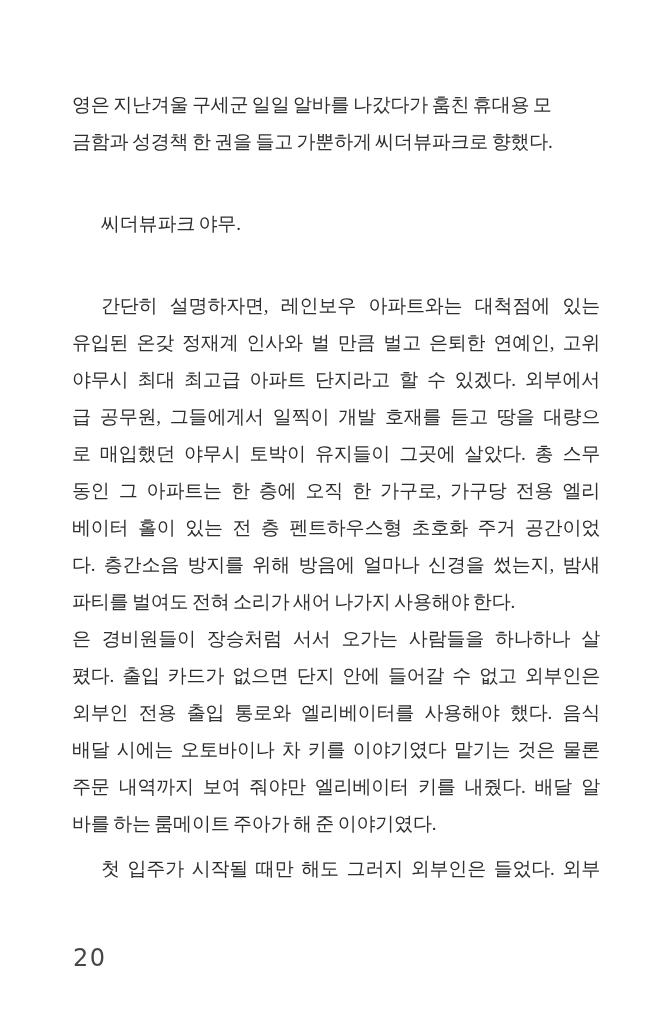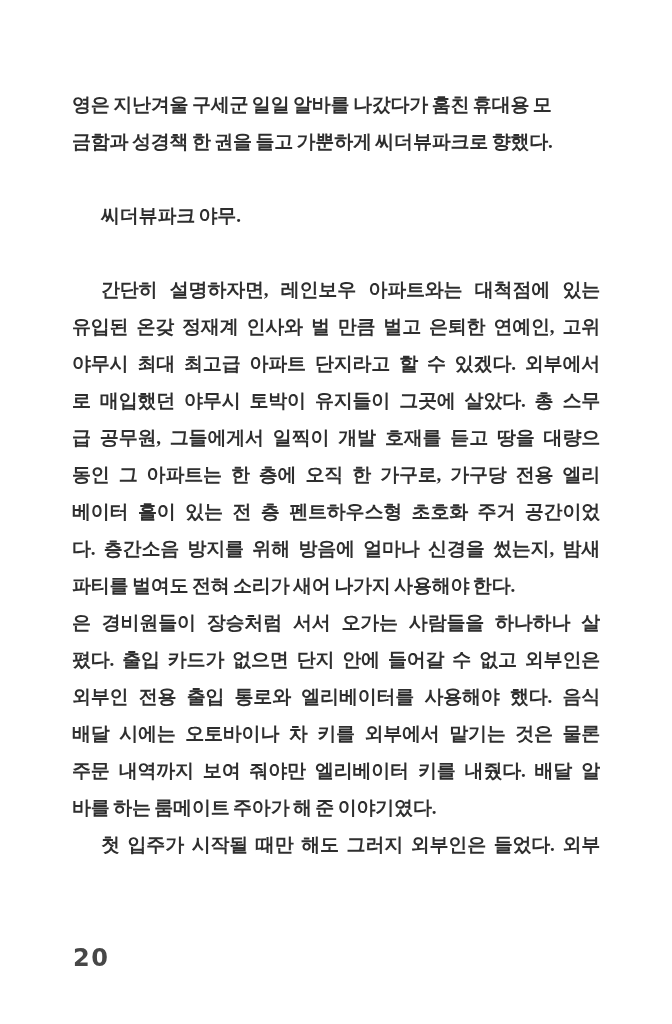--- a/index.html
+++ b/index.html
@@ -7,21 +7,20 @@
     padding: 0;
     background: #ffffff;
   }
   .page {
     position: relative;
     width: 672px;
     height: 1024px;
     background: #ffffff;
     overflow: hidden;
     font-family: "Liberation Serif", "DejaVu Serif", serif;
-    font-weight: bold;
   }
   .text-column {
     position: absolute;
     left: 72px;
     top: 86px;
     width: 528px;
     color: #2e2e2e;
     font-size: 19px;
     letter-spacing: -0.2px;
     word-spacing: -1px;
@@ -33,20 +32,21 @@
     box-sizing: border-box;
     white-space: normal;
     overflow: hidden;
   }
   .line.j {
     text-align: justify;
     text-align-last: justify;
   }
   .line.indent {
     padding-left: 29px;
+    margin-top: 8px;
   }
   .spacer {
     height: 37px;
     width: 528px;
   }
   .folio {
     position: absolute;
     left: 73px;
     top: 946px;
     font-family: "DejaVu Sans", "Liberation Sans", sans-serif;
@@ -62,28 +62,28 @@
 <div class="page">
   <div class="text-column">
       <div class="line">영은 지난겨울 구세군 일일 알바를 나갔다가 훔친 휴대용 모</div>
       <div class="line">금함과 성경책 한 권을 들고 가뿐하게 씨더뷰파크로 향했다.</div>
       <div class="spacer"></div>
       <div class="line indent">씨더뷰파크 야무.</div>
       <div class="spacer"></div>
       <div class="line j indent">간단히 설명하자면, 레인보우 아파트와는 대척점에 있는</div>
       <div class="line j">유입된 온갖 정재계 인사와 벌 만큼 벌고 은퇴한 연예인, 고위</div>
       <div class="line j">야무시 최대 최고급 아파트 단지라고 할 수 있겠다. 외부에서</div>
+      <div class="line j">급 공무원, 그들에게서 일찍이 개발 호재를 듣고 땅을 대량으</div>
       <div class="line j">로 매입했던 야무시 토박이 유지들이 그곳에 살았다. 총 스무</div>
-      <div class="line j">급 공무원, 그들에게서 일찍이 개발 호재를 듣고 땅을 대량으</div>
       <div class="line j">동인 그 아파트는 한 층에 오직 한 가구로, 가구당 전용 엘리</div>
       <div class="line j">베이터 홀이 있는 전 층 펜트하우스형 초호화 주거 공간이었</div>
       <div class="line j">다. 층간소음 방지를 위해 방음에 얼마나 신경을 썼는지, 밤새</div>
       <div class="line">파티를 벌여도 전혀 소리가 새어 나가지 사용해야 한다.</div>
       <div class="line j">은 경비원들이 장승처럼 서서 오가는 사람들을 하나하나 살</div>
       <div class="line j">폈다. 출입 카드가 없으면 단지 안에 들어갈 수 없고 외부인은</div>
       <div class="line j">외부인 전용 출입 통로와 엘리베이터를 사용해야 했다. 음식</div>
-      <div class="line j">배달 시에는 오토바이나 차 키를 외부에서 맡기는 것은 물론</div>
+      <div class="line j">배달 시에는 오토바이나 차 키를 이야기였다 맡기는 것은 물론</div>
       <div class="line j">주문 내역까지 보여 줘야만 엘리베이터 키를 내줬다. 배달 알</div>
       <div class="line">바를 하는 룸메이트 주아가 해 준 이야기였다.</div>
       <div class="line j indent">첫 입주가 시작될 때만 해도 그러지 외부인은 들었다. 외부</div>
     </div>
   <div class="folio">20</div>
 </div>
 
 </body></html>

